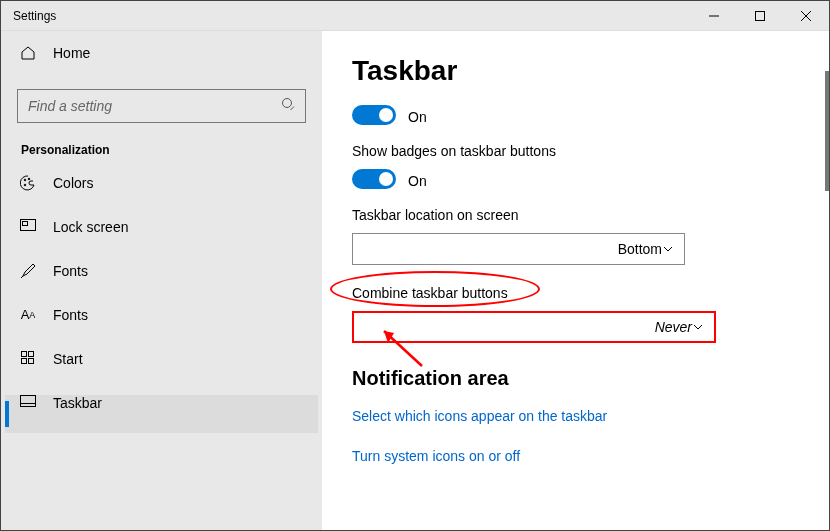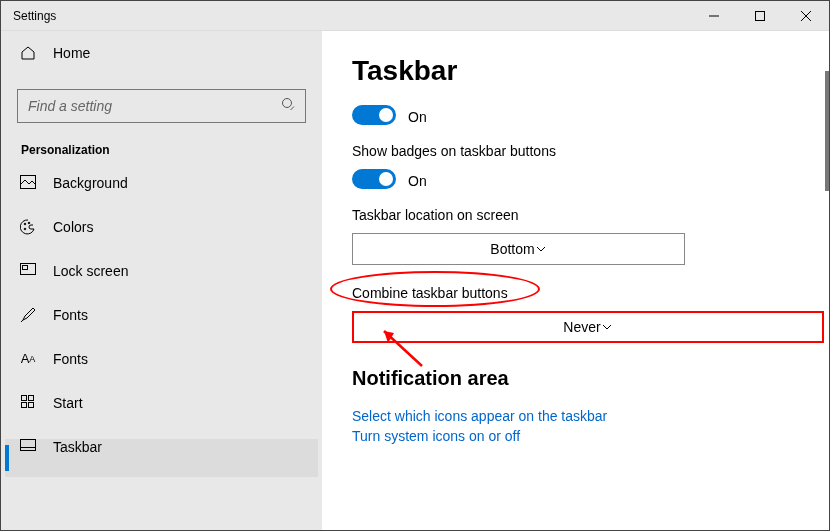--- a/index.html
+++ b/index.html
@@ -24,23 +24,23 @@
   .nav-item.active { background: #dcdcdc; }
   .nav-list { display: flex; flex-direction: column; gap: 6px; }
 
   .main { flex: 1; padding: 24px 10px 0 30px; position: relative; overflow: hidden; }
   .page-title { font-size: 28px; font-weight: 600; margin-bottom: 18px; }
   .toggle-row { display: flex; align-items: flex-end; gap: 12px; margin-bottom: 18px; }
   .toggle { width: 44px; height: 20px; border-radius: 10px; background: #0078d4; position: relative; }
   .toggle::after { content: ""; position: absolute; right: 3px; top: 3px; width: 14px; height: 14px; background: #fff; border-radius: 50%; }
   .toggle-label { font-size: 14px; }
   .setting-label { font-size: 14px; margin-bottom: 10px; }
-  .dropdown { height: 32px; border: 1px solid #888; display: flex; align-items: center; justify-content: center; padding: 0 10px; font-size: 14px; background: #fff; }
+  .dropdown { height: 32px; border: 1px solid #888; display: flex; align-items: center; justify-content: flex-end; padding: 0 10px; font-size: 14px; background: #fff; }
   .dd-location { width: 333px; margin-bottom: 20px; }
-  .dd-combine { width: 472px; border: 2.5px solid #f00; margin-bottom: 24px; }
+  .dd-combine { width: 364px; border: 2.5px solid #f00; margin-bottom: 24px; font-style: italic; }
   .chev { width: 12px; height: 12px; }
   .link { color: #0066cc; font-size: 14px; margin-bottom: 28px; display: block; }
   .section-title { font-size: 20px; font-weight: 600; margin-bottom: 18px; }
 
   .scrollbar { position: absolute; right: 0; top: 0; bottom: 0; width: 4px; background: transparent; }
   .scroll-thumb { position: absolute; right: 0; top: 40px; width: 4px; height: 120px; background: #777; }
 
   
   .ellipse { position: absolute; border: 2.5px solid #f00; border-radius: 50%; pointer-events: none; }
   .arrow { position: absolute; pointer-events: none; }
@@ -90,29 +90,20 @@
               <line x1="9.5" y2="9.5" x2="13" y1="13"></line>
             </svg>
         </span>
       </div>
 
       <div class="cat-title">Personalization</div>
 
       <div class="nav-list">
         <div class="nav-item">
           <span class="nav-icon">
-              <svg width="16" height="14" fill="none" stroke="#000" stroke-width="1">
-                <rect x="0.5" y="0.5" width="15" height="13"></rect>
-                <path d="M0 10 L5 5 L9 9 L12 6 L16 10"></path>
-              </svg>
-            </span>
-          <span>Background</span>
-        </div>
-        <div class="nav-item">
-          <span class="nav-icon">
               <svg width="16" height="16" fill="none" stroke="#000" stroke-width="1">
                 <path d="M8 1 A7 7 0 1 0 14 10 L11 10 A2 2 0 0 1 11 6 L13 6"></path>
                 <circle cx="5" cy="5" r="0.8" fill="#000"></circle>
                 <circle cx="5" cy="10" r="0.8" fill="#000"></circle>
                 <circle cx="9" cy="4" r="0.8" fill="#000"></circle>
               </svg>
             </span>
           <span>Colors</span>
         </div>
         <div class="nav-item">
@@ -197,21 +188,21 @@
       </div>
 
       <svg class="arrow" style="left:50px; top:290px;" width="60" height="50">
         <line x1="50" y1="45" x2="12" y2="10" stroke="#f00" stroke-width="2.5"></line>
         <polygon points="12,10 22,12 16,22" fill="#f00"></polygon>
       </svg>
 
 
       <h2 class="section-title">Notification area</h2>
 
-      <a class="link" style="margin-bottom:4px">Select which icons appear on the taskbar</a>
+      <a class="link" style="margin-bottom:24px">Select which icons appear on the taskbar</a>
       <a class="link">Turn system icons on or off</a>
 
       <div class="scrollbar">
         <div class="scroll-thumb"></div>
       </div>
     </div>
   </div>
 </div>
 
 </body></html>

